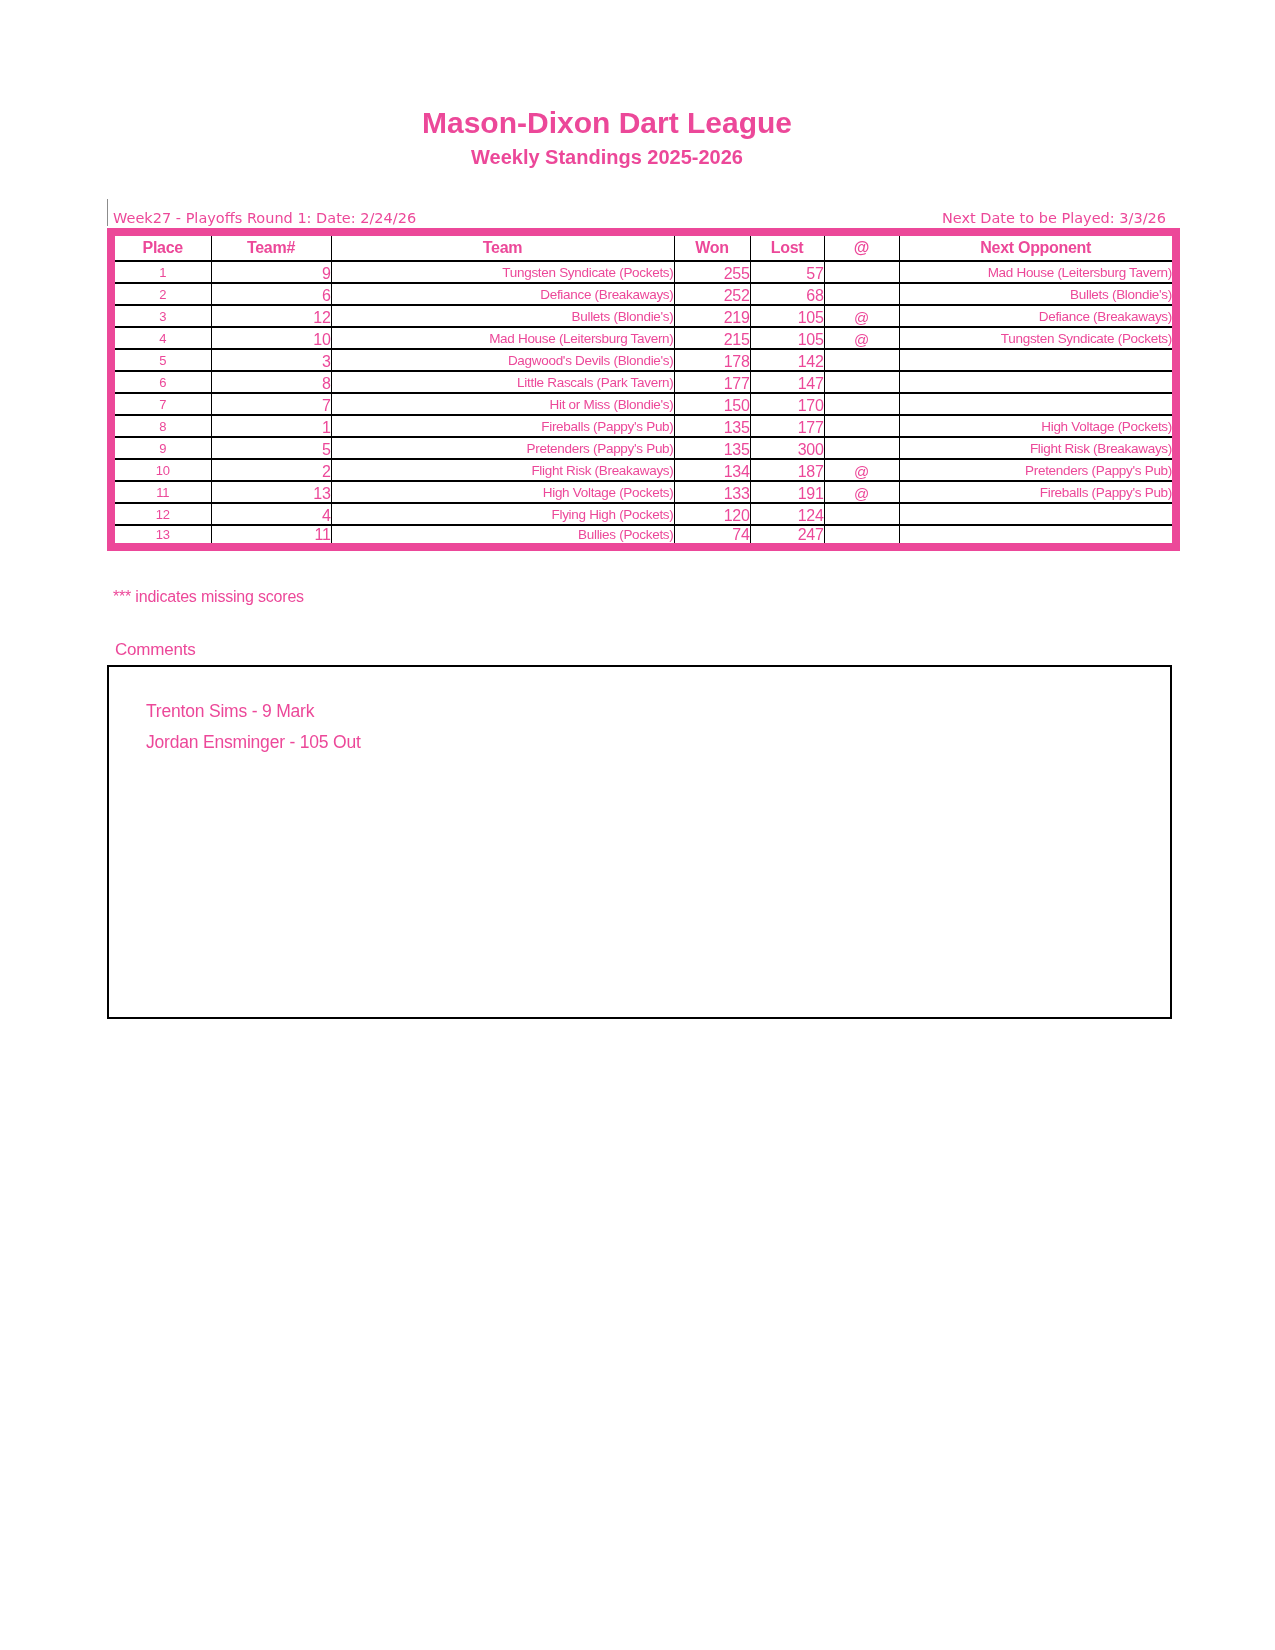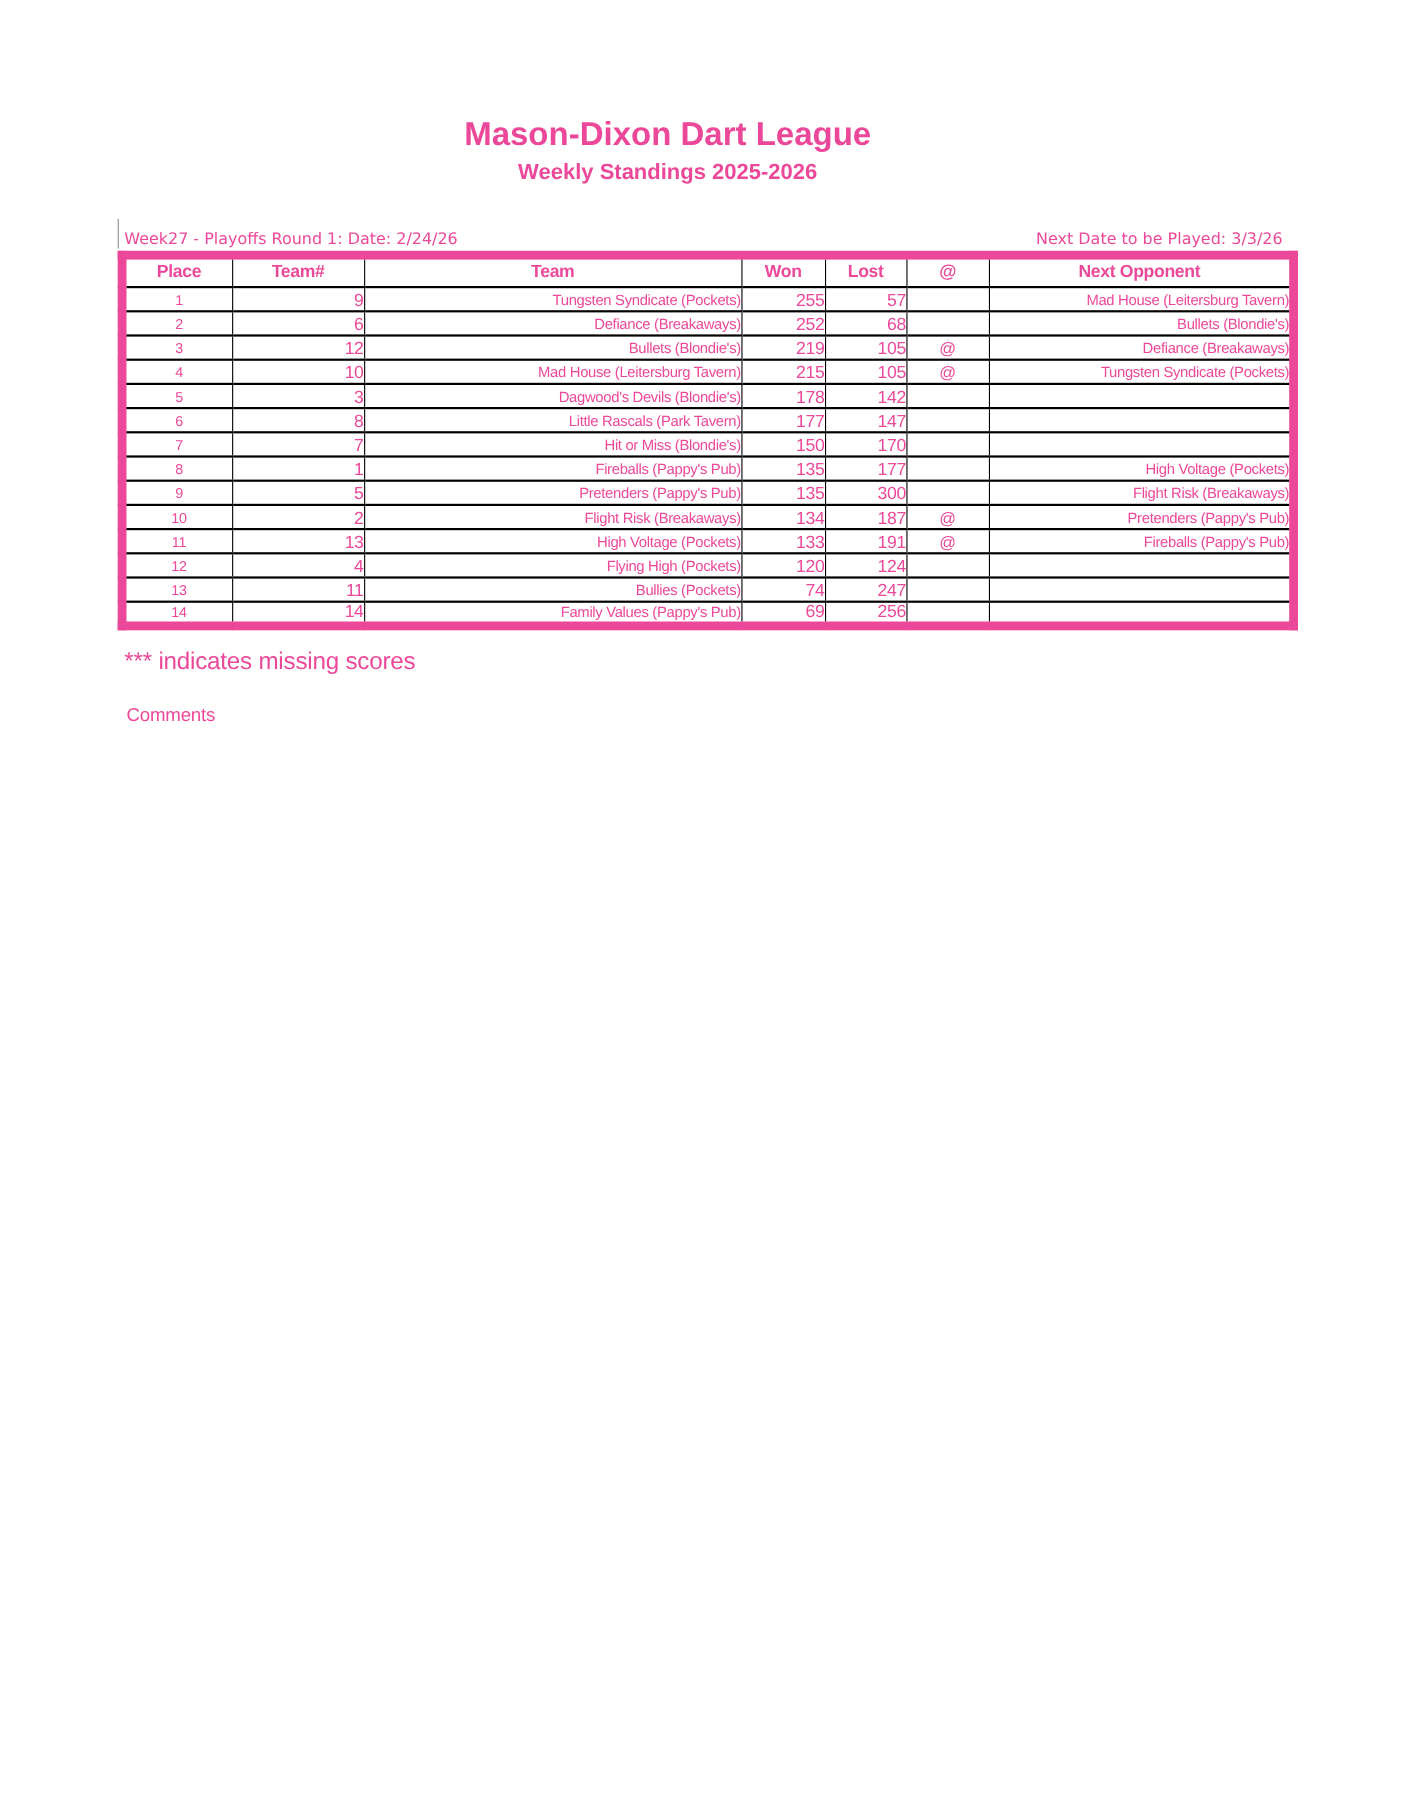--- a/index.html
+++ b/index.html
@@ -112,21 +112,21 @@
     vertical-align: bottom;
     line-height: 1.1;
   }
 
   
   .note {
     position: absolute;
     left: 113px;
     top: 588px;
     margin: 0;
-    font-size: 22px;
+    font-size: 16px;
     letter-spacing: -0.2px;
   }
   .comments-label {
     position: absolute;
     left: 115px;
     top: 640px;
     font-size: 17px;
     letter-spacing: -0.2px;
   }
   .comments-box {
@@ -305,30 +305,25 @@
     <tr>
       <td class="c-place">13</td>
       <td class="c-num">11</td>
       <td class="c-team">Bullies (Pockets)</td>
       <td class="c-num">74</td>
       <td class="c-num">247</td>
       <td class="c-at"></td>
       <td class="c-opp"></td>
     </tr>
 
-    <tr>
-      <td class="c-place">14</td>
-      <td class="c-num">14</td>
-      <td class="c-team">Family Values (Pappy's Pub)</td>
-      <td class="c-num">69</td>
-      <td class="c-num">256</td>
-      <td class="c-at"></td>
-      <td class="c-opp"></td>
-    </tr>
   </tbody>
   </table>
 
   <p class="note">*** indicates missing scores</p>
 
   <div class="comments-label">Comments</div>
 
+  <div class="comments-box" id="comments-box">
+      <div class="comment-line">Trenton Sims - 9 Mark</div>
+      <div class="comment-line">Jordan Ensminger - 105 Out</div>
+    </div>
 
 </div>
 
 </body></html>

